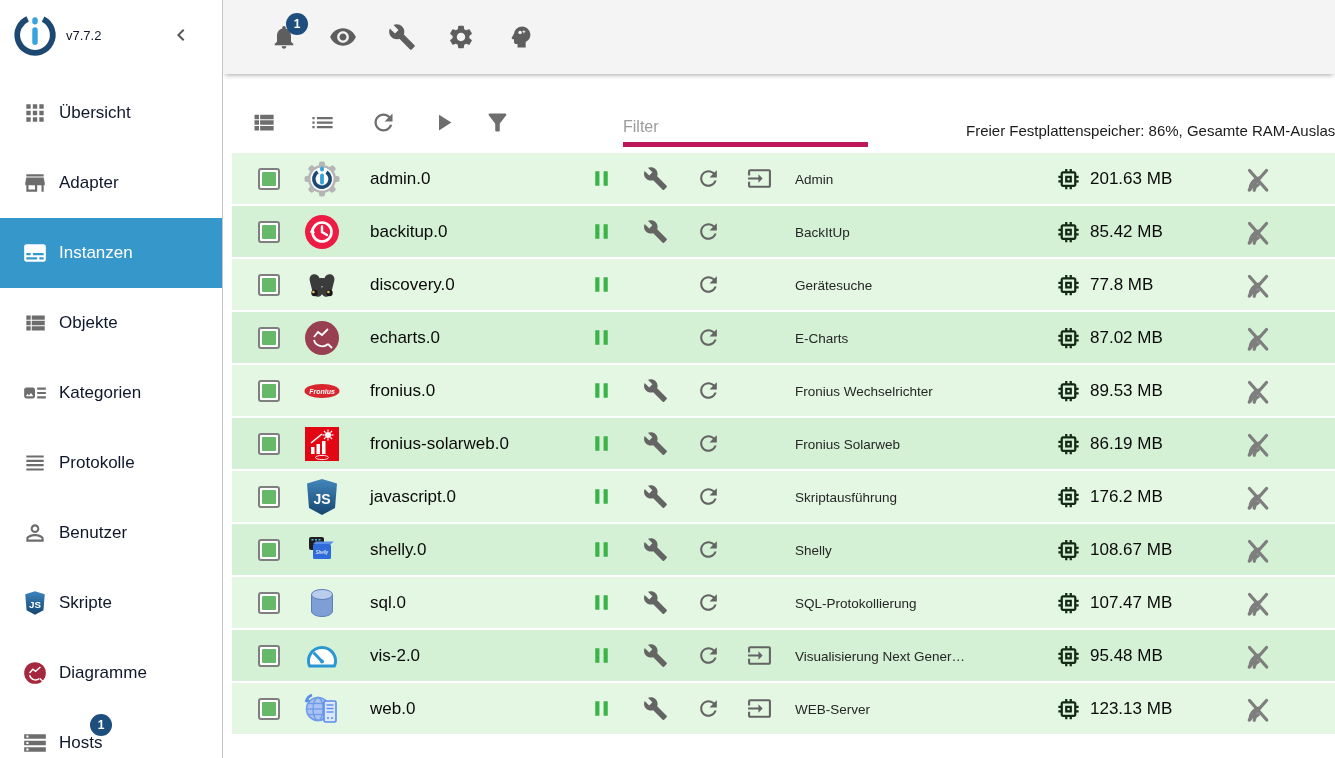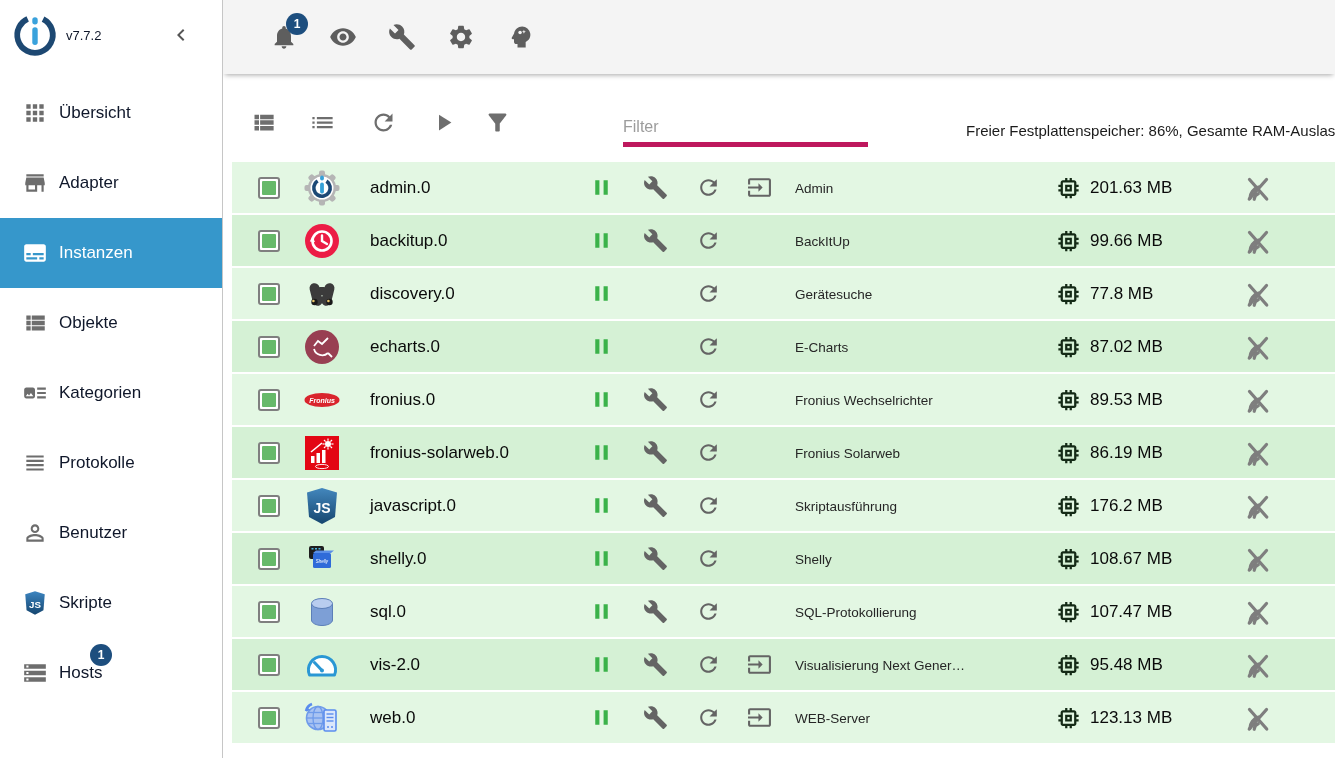--- a/index.html
+++ b/index.html
@@ -34,21 +34,21 @@
   
   .content{position:absolute;left:223px;top:74px;right:0;bottom:0;background:#fff;}
   .pt-btn{position:absolute;top:30px;width:36px;height:36px;display:flex;align-items:center;justify-content:center;color:#6e6e6e;cursor:pointer;}
   .pt-btn svg{width:27px;height:27px;display:block;}
   .filter-input{position:absolute;left:400px;top:38px;width:245px;height:30px;border:none;outline:none;
     border-bottom:5px solid #be185d;background:transparent;font-size:16px;color:#333;
     font-family:"Liberation Sans",sans-serif;padding:0;}
   .filter-input::placeholder{color:#9c9c9c;}
   .status{position:absolute;left:743px;top:48px;font-size:15px;color:#1b1b1b;white-space:nowrap;}
   
-  .rows{position:absolute;left:9px;top:88px;right:0;}
+  .rows{position:absolute;left:9px;top:79px;right:0;}
   .inst-row{position:relative;height:51px;margin-bottom:2px;cursor:pointer;}
   .inst-row.light{background:#e3f7e3;}
   .inst-row.dark{background:#d5f1d5;}
   .cell{position:absolute;top:50%;transform:translateY(-50%);}
   .checkbox{left:26px;width:18px;height:18px;border:2px solid #7f7f7f;border-radius:3px;background:#fff;
     display:flex;align-items:center;justify-content:center;cursor:pointer;}
   .checkbox .fill{width:14px;height:14px;background:#67b96a;border-radius:1px;}
   .adapter-ico{left:70px;width:40px;height:40px;}
   .adapter-ico svg{width:40px;height:40px;display:block;}
   .name{left:138px;font-size:17px;color:#0a0a0a;white-space:nowrap;}
@@ -151,20 +151,31 @@
               </linearGradient>
             </defs>
             <path d="M20 2 L35 6.5 L33 31 L20 38 L7 31 L5 6.5 Z" fill="url(#jsg2)"></path>
             <text x="20" y="27" text-anchor="middle" font-size="15" font-weight="bold" fill="#fff" font-family="Liberation Sans,sans-serif">JS</text>
           </svg>
         </span>
         <span class="lbl">Skripte</span>
       </div>
       <div class="side-item">
         <span class="ico">
+          <svg viewBox="0 0 24 24">
+            <circle cx="12" cy="12" r="10" fill="#a5283e"></circle>
+            <path d="M7 12 l3-3.5 2.5 2 4.5-4" stroke="#fff" stroke-width="1.3" fill="none"></path>
+            <path d="M7 14 a5.5 5.5 0 0 0 9 3" stroke="#fff" stroke-width="1.3" fill="none"></path>
+            <path d="M16.5 17 l2.5 2.5" stroke="#fff" stroke-width="1.3"></path>
+          </svg>
+        </span>
+        <span class="lbl">Diagramme</span>
+      </div>
+      <div class="side-item">
+        <span class="ico">
           <svg viewBox="0 0 24 24" fill="currentColor">
             <path d="M2 20h20v-4H2v4zm2-3h2v2H4v-2zM2 4v4h20V4H2zm4 3H4V5h2v2zm-4 7h20v-4H2v4zm2-3h2v2H4v-2z"></path>
           </svg>
         </span>
         <span class="lbl">Hosts</span>
         <span class="badge">1</span>
       </div>
     </div>
 </div>
 <div class="v-divider"></div>
@@ -318,21 +329,21 @@
           <svg viewBox="0 0 24 24" fill="currentColor">
             <path d="M17.65 6.35C16.2 4.9 14.21 4 12 4c-4.42 0-7.99 3.58-7.99 8s3.57 8 7.99 8c3.73 0 6.84-2.55 7.73-6h-2.08c-.82 2.33-3.04 4-5.65 4-3.31 0-6-2.69-6-6s2.69-6 6-6c1.66 0 3.14.69 4.22 1.78L13 11h7V4l-2.35 2.35z"></path>
           </svg>
         </div>
         <div class="cell title">BackItUp</div>
         <div class="cell chip">
           <svg viewBox="0 0 24 24" fill="currentColor">
             <path d="M15 9H9v6h6V9zm-2 4h-2v-2h2v2zm8-2V9h-2V7c0-1.1-.9-2-2-2h-2V3h-2v2h-2V3H9v2H7c-1.1 0-2 .9-2 2v2H3v2h2v2H3v2h2v2c0 1.1.9 2 2 2h2v2h2v-2h2v2h2v-2h2c1.1 0 2-.9 2-2v-2h2v-2h-2v-2h2zm-4 6H7V7h10v10z"></path>
           </svg>
         </div>
-        <div class="cell mem">99.66 MB</div>
+        <div class="cell mem">85.42 MB</div>
         <div class="cell sentry">
           <svg viewBox="0 0 24 24" fill="none" stroke="currentColor" stroke-width="2.6" stroke-linecap="round">
             <path d="M5.2 5.2 L19 20.8"></path>
             <path d="M18.8 5.2 L5 20.8"></path>
             <path d="M5.5 20.5 a9.5 9.5 0 0 1 7-9.2"></path>
             <path d="M9 21 a5 5 0 0 1 3.2-4.4"></path>
           </svg>
         </div>
       </div>
       <div class="inst-row light">

